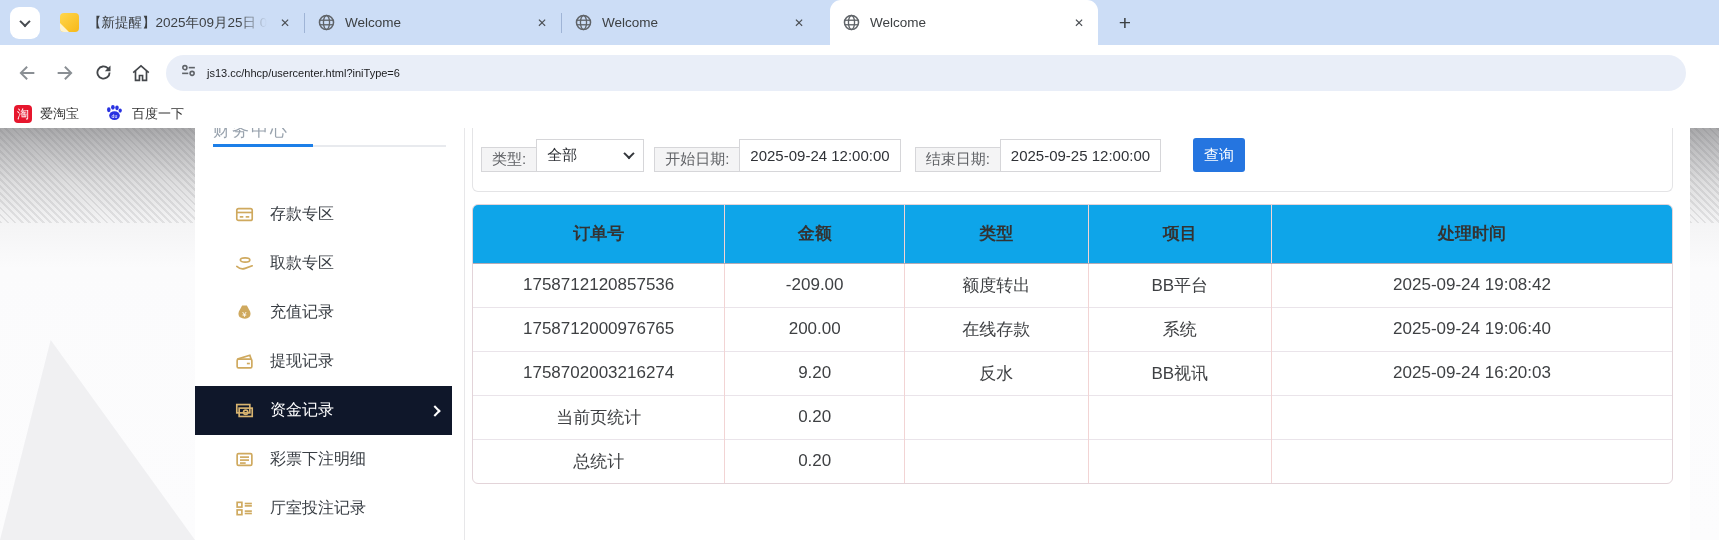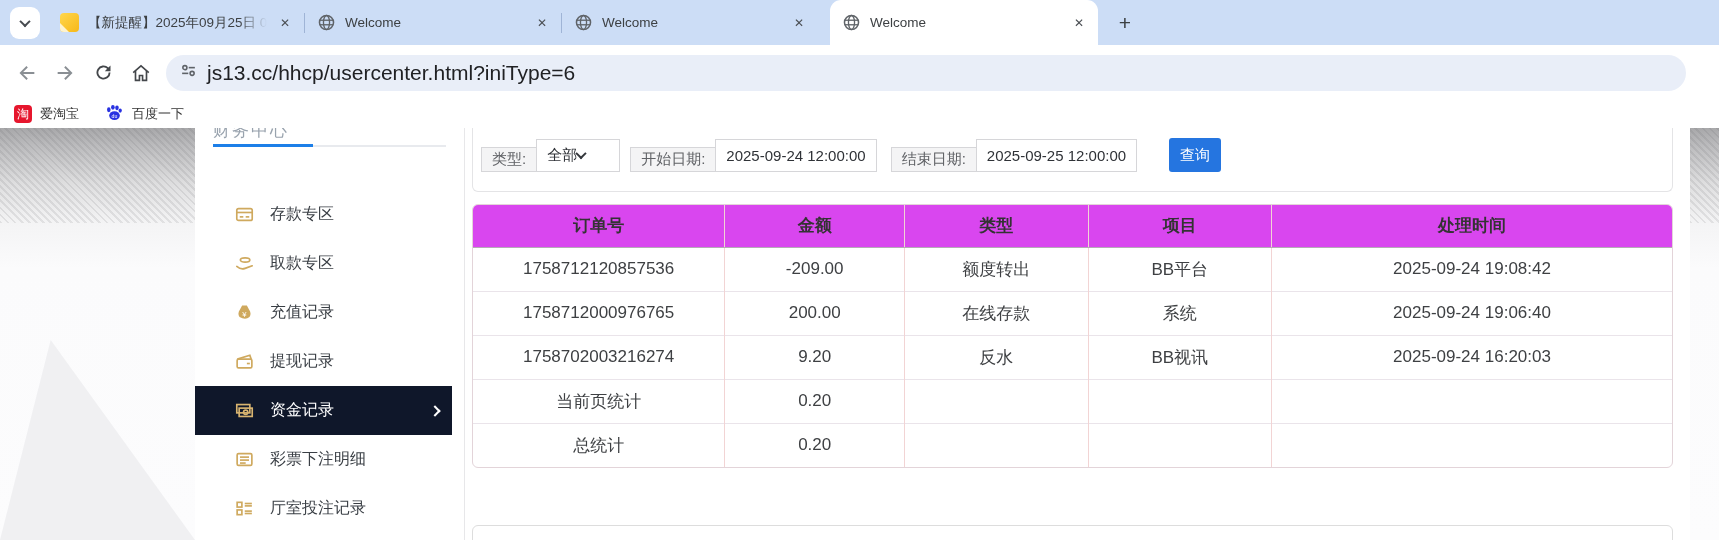--- a/index.html
+++ b/index.html
@@ -27,21 +27,21 @@
     background:linear-gradient(135deg,#ffd74d 0%,#f7b818 100%); overflow:hidden; }
   .note-ico::after { content:""; position:absolute; left:0; bottom:0; width:0; height:0;
     border-left:9px solid #fdf3d0; border-top:9px solid rgba(0,0,0,0); }
   .newtab { font-size:21px; color:#3c4043; margin-left:14px; width:26px; text-align:center; }
 
   .toolbar { position:absolute; left:0; top:45px; width:1719px; height:55px; background:#fff;
     display:flex; align-items:center; }
   .navico { width:38px; height:34px; display:flex; align-items:center; justify-content:center; }
   .omnibox { margin-left:6px; width:1520px; height:36px; background:#e9eef8; border-radius:18px;
     display:flex; align-items:center; padding:0 14px; gap:10px; }
-  .url { font-size:21px; color:#202124; }
+  .url { font-size:11px; color:#202124; }
 
   .bookmarks { position:absolute; left:0; top:100px; width:1719px; height:28px; background:#fff;
     display:flex; align-items:center; padding-left:14px; gap:26px; }
   .bm { display:flex; align-items:center; gap:8px; font-size:13px; color:#333; }
   .tb-ico { width:18px; height:18px; background:#e6162d; border-radius:4px; color:#fff;
     font-size:12px; line-height:18px; text-align:center; }
 
   
   .page { position:absolute; left:0; top:128px; width:1719px; height:412px; overflow:hidden;
     background:linear-gradient(180deg,#a8a8aa 0%,#bcbcbe 18px,#dededf 55px,#f4f4f5 95px,#fbfbfc 140px,#fcfcfd 100%); }
@@ -69,27 +69,27 @@
   
   .content { flex:1; padding:0 17px 0 7px; }
   .filter-panel { height:64px; background:#fff; border:1px solid #e4e4e6; border-top:none;
     border-radius:0 0 6px 6px; display:flex; align-items:flex-start; padding:10px 0 0 8px; }
   .frow { display:flex; align-items:center; }
   .ig { display:flex; align-items:stretch; height:33px; margin-right:10px; }
   .ig-label { background:#f4f4f5; border:1px solid #d6d6d9; border-right:none; color:#606266;
     font-size:15px; display:flex; align-items:center; padding:0 10px;margin-top:8px; }
   .ig-field { background:#fff; border:1px solid #d6d6d9; display:flex; align-items:center;
     padding:0 10px; font-size:15px; color:#2f3237; }
-  .ig-select { width:84px; }
+  .ig-select { width:108px; justify-content:space-between; }
   .btn-q { margin-left:22px; height:34px; width:52px; background:#2575e0; color:#fff; border:none;
     border-radius:3px; font-size:15px; font-family:inherit; }
 
   .table-panel { margin-top:12px; border:1px solid #e3d4d9; border-radius:6px; overflow:hidden; background:#fff; }
   table { width:100%; border-collapse:collapse; table-layout:fixed; }
-  th { height:42px; background:#d946ef; font-size:17px; color:#333; font-weight:bold;
+  th { height:58px; background:#0ea5e9; font-size:17px; color:#333; font-weight:bold;
     border-bottom:1px solid #b5abb5; }
   td { height:44px; font-size:17px; color:#3e4043; text-align:center; border-top:1px solid #eae4ea;margin-top:32px; }
   tr:first-child td { border-top:none; }
   th + th, td + td { border-left:1px solid #f2d4d4; }
   col.c1{width:21%} col.c2{width:15%} col.c3{width:15.3%} col.c4{width:15.3%} col.c5{width:33.4%}
 
   .pager-panel { margin-top:57px; height:40px; border:1px solid #ddd; border-radius:6px; background:#fff; }
 
   
   .gico svg { display:block; }

